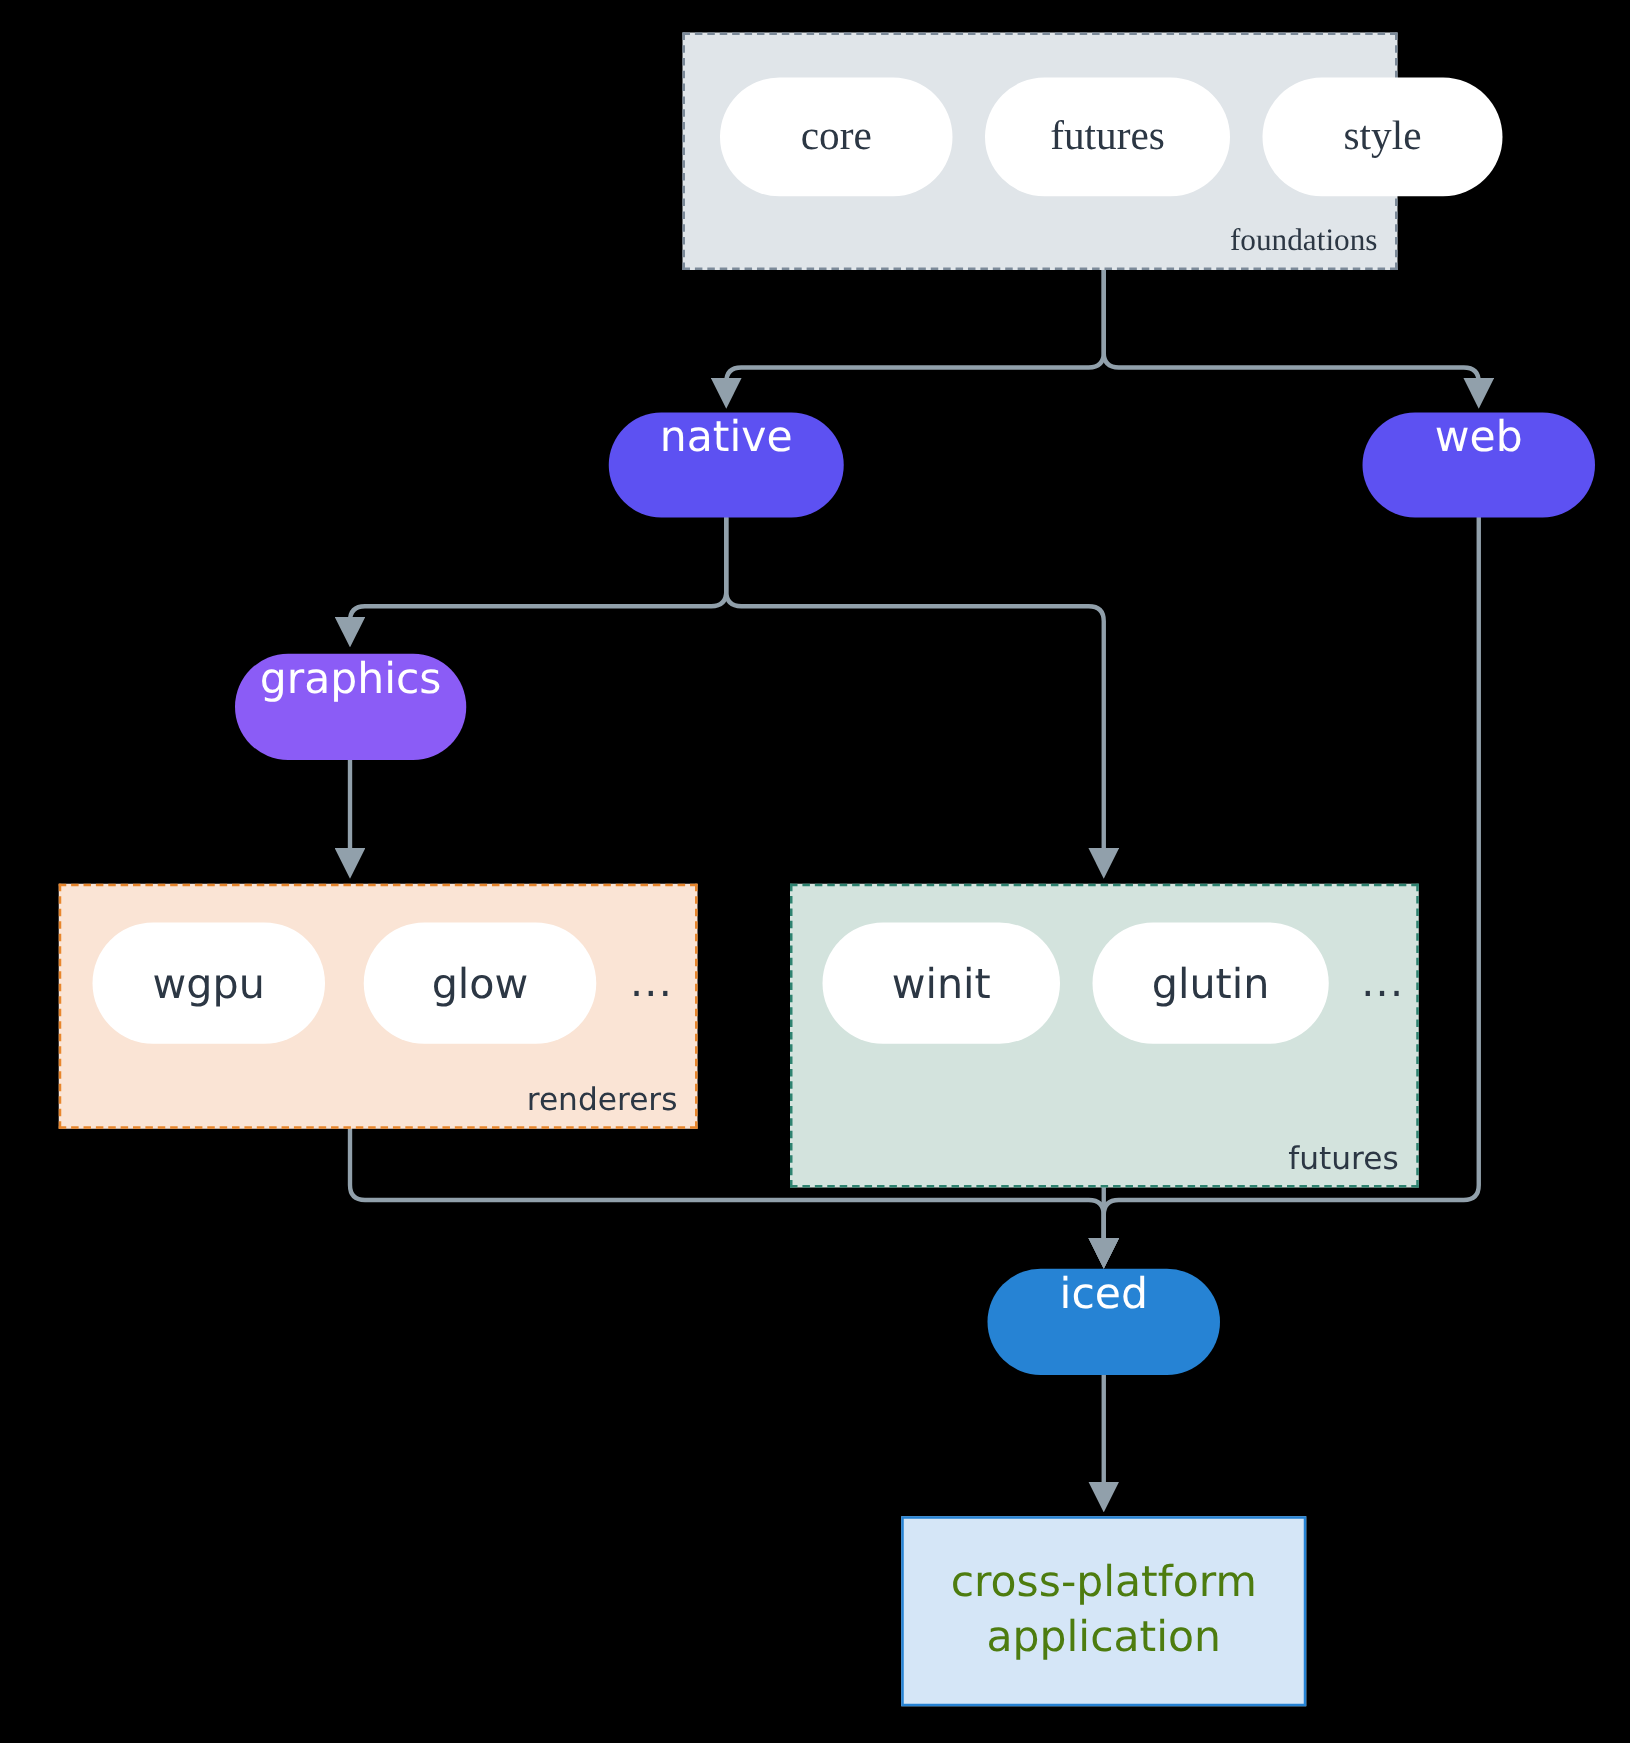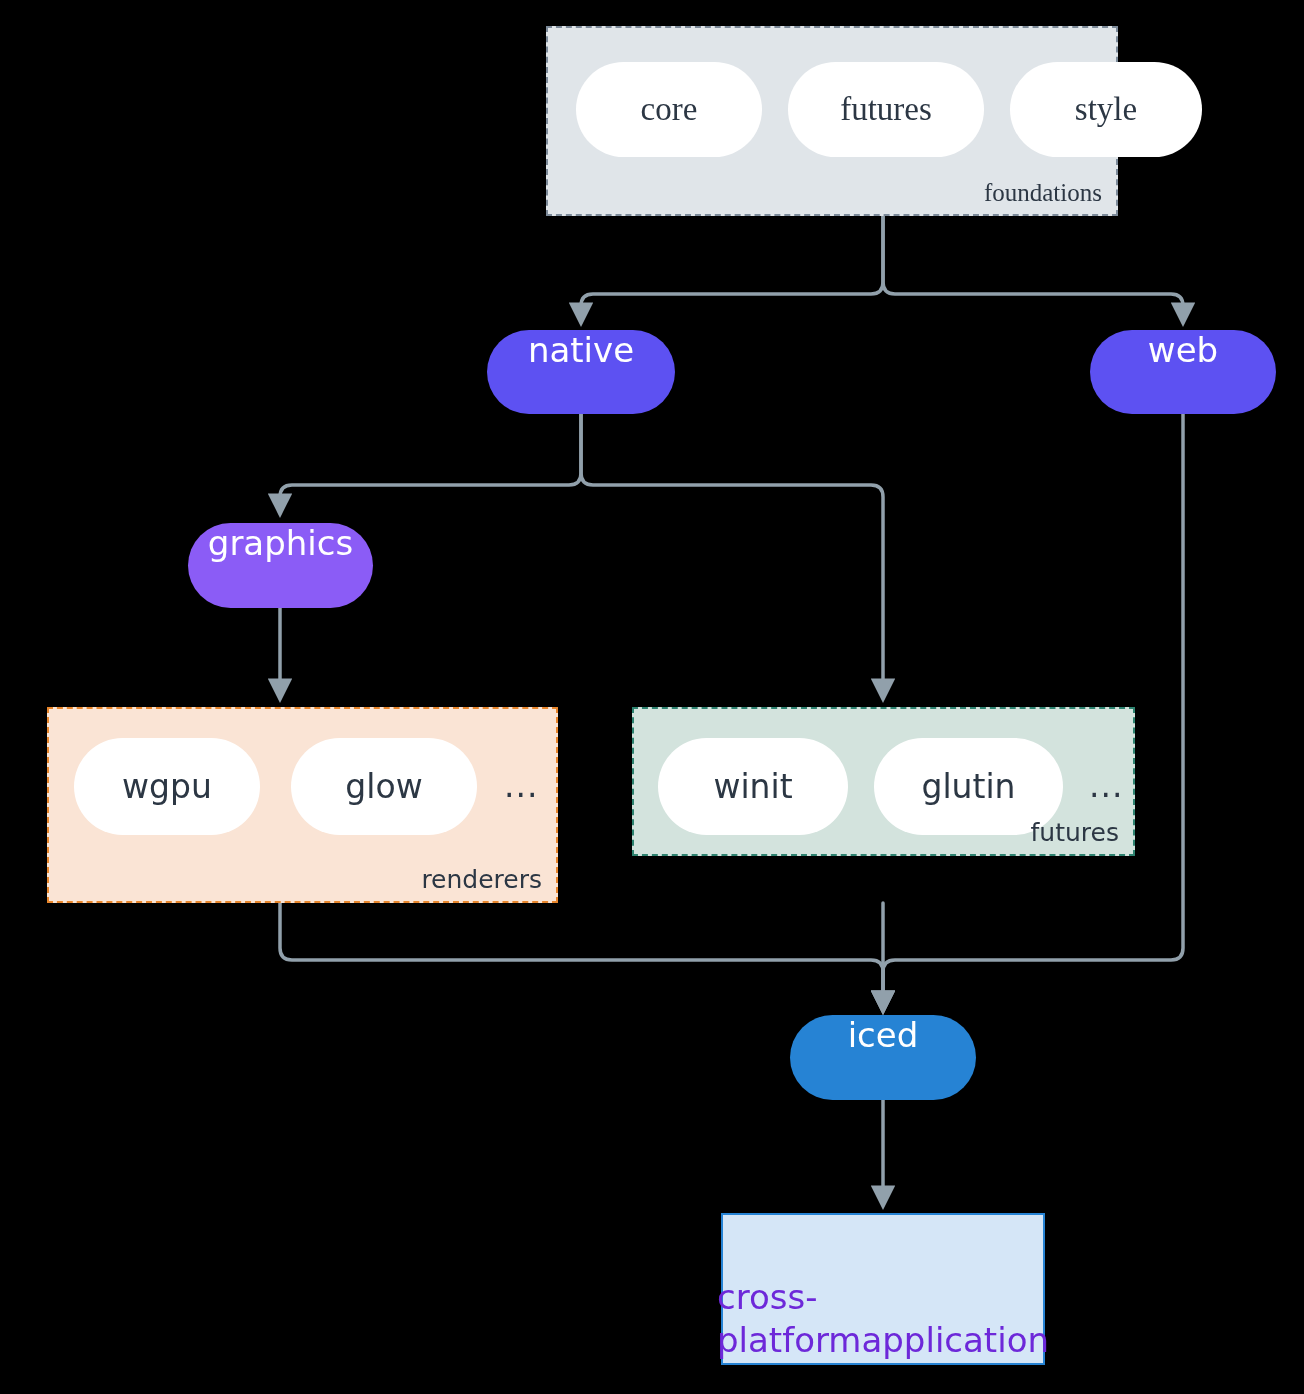--- a/index.html
+++ b/index.html
@@ -71,25 +71,25 @@
     justify-content: center;
     color: #ffffff;
     font-size: 34px;
     white-space: nowrap;
   }
   
   .rect-node {
     position: absolute;
     box-sizing: border-box;
     display: flex;
-    flex-direction: row;
-    align-items: flex-end;
+    flex-direction: column;
+    align-items: center;
     justify-content: center;
     font-size: 34px;
-    color: #6d28d9;
+    color: #4d7c0f;
     line-height: 1.28;
     border-width: 2px;
     border-style: solid;
   }
 </style>
 </head>
 <body>
 
 <div id="diagram-root">
 
@@ -152,21 +152,21 @@
     <div class="pill-white" style="left:25px; top:29px; width:186px; height:97px;">
       <span>wgpu</span>
     </div>
     <div class="pill-white" style="left:242px; top:29px; width:186px; height:97px;">
       <span>glow</span>
     </div>
     <div class="ellipsis" style="left:455px; top:60px;">...</div>
     <div class="group-label">renderers</div>
   </div>
 
-  <div class="group" style="left:632px; top:707px; width:503px; height:149px;
+  <div class="group" style="left:632px; top:707px; width:503px; height:243px;
               background:#d3e3dd; border-color:#2e8370;">
     <div class="pill-white" style="left:24px; top:29px; width:190px; height:97px;">
       <span>winit</span>
     </div>
     <div class="pill-white" style="left:240px; top:29px; width:189px; height:97px;">
       <span>glutin</span>
     </div>
     <div class="ellipsis" style="left:455px; top:60px;">...</div>
     <div class="group-label">futures</div>
   </div>

